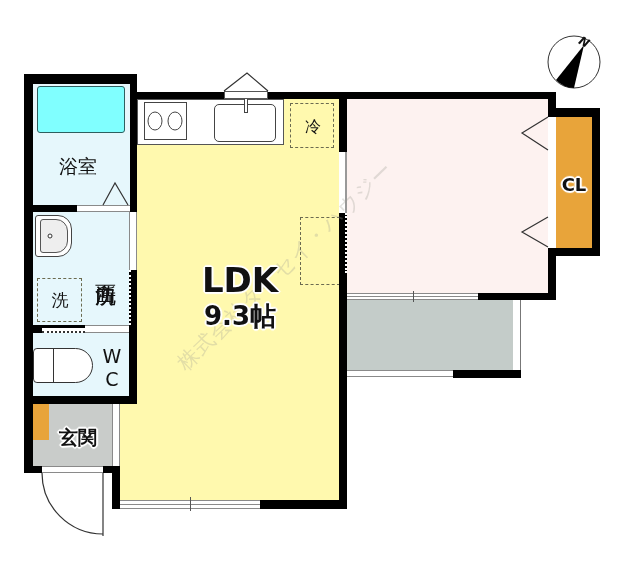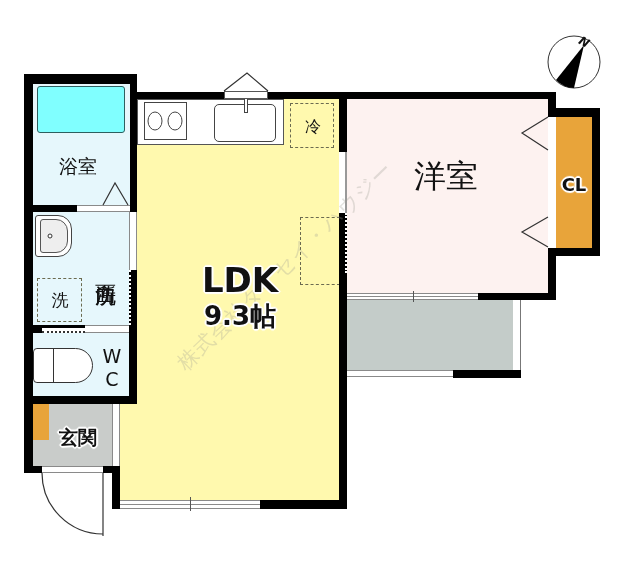--- a/index.html
+++ b/index.html
@@ -115,16 +115,15 @@
 
   <span class="lbl" style="left:78px;top:168px;font-size:19px;font-family:Liberation Mono, monospace;">浴室</span>
   <span class="lbl" style="left:105px;top:268px;font-size:21px;writing-mode:vertical-rl;">洗面所</span>
   <span class="lbl" style="left:60px;top:300px;font-size:17px;">洗</span>
   <span class="lbl" style="left:112px;top:356px;font-size:19px;">W</span>
   <span class="lbl" style="left:112px;top:379px;font-size:19px;">C</span>
   <span class="lbl outline" style="left:78px;top:437px;font-size:19px;">玄関</span>
   <span class="lbl" style="left:313px;top:127px;font-size:16px;">冷</span>
   <span class="lbl outline" style="left:240px;top:280px;font-size:34px;">LDK</span>
   <span class="lbl outline" style="left:240px;top:316px;font-size:26px;">9.3帖</span>
-  <span class="lbl" style="left:446px;top:176px;font-size:32px;">洋室</span>
   <span class="lbl outline" style="left:574px;top:185px;font-size:18px;">CL</span>
   <span class="lbl" style="left:584px;top:42px;font-size:12px;font-style:italic;font-weight:bold;transform:translate(-50%,-50%) rotate(30deg);">N</span>
 </div>
 
 </body></html>

